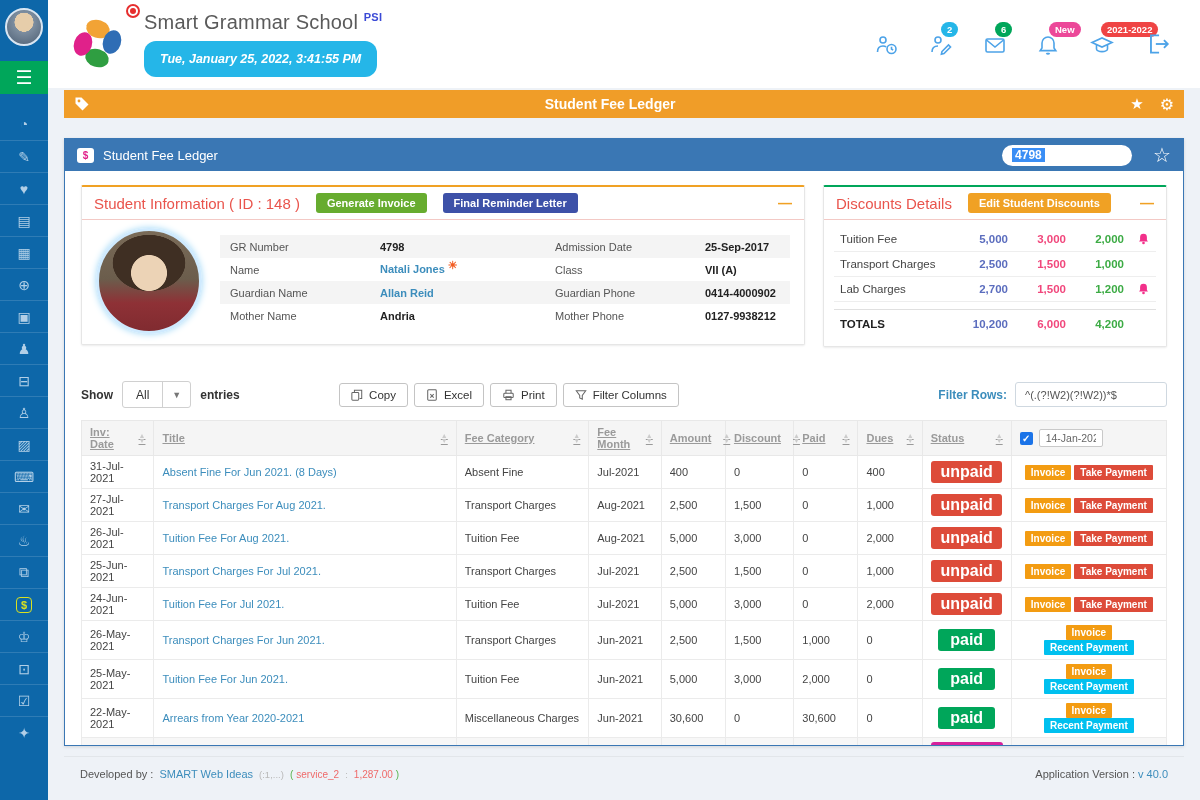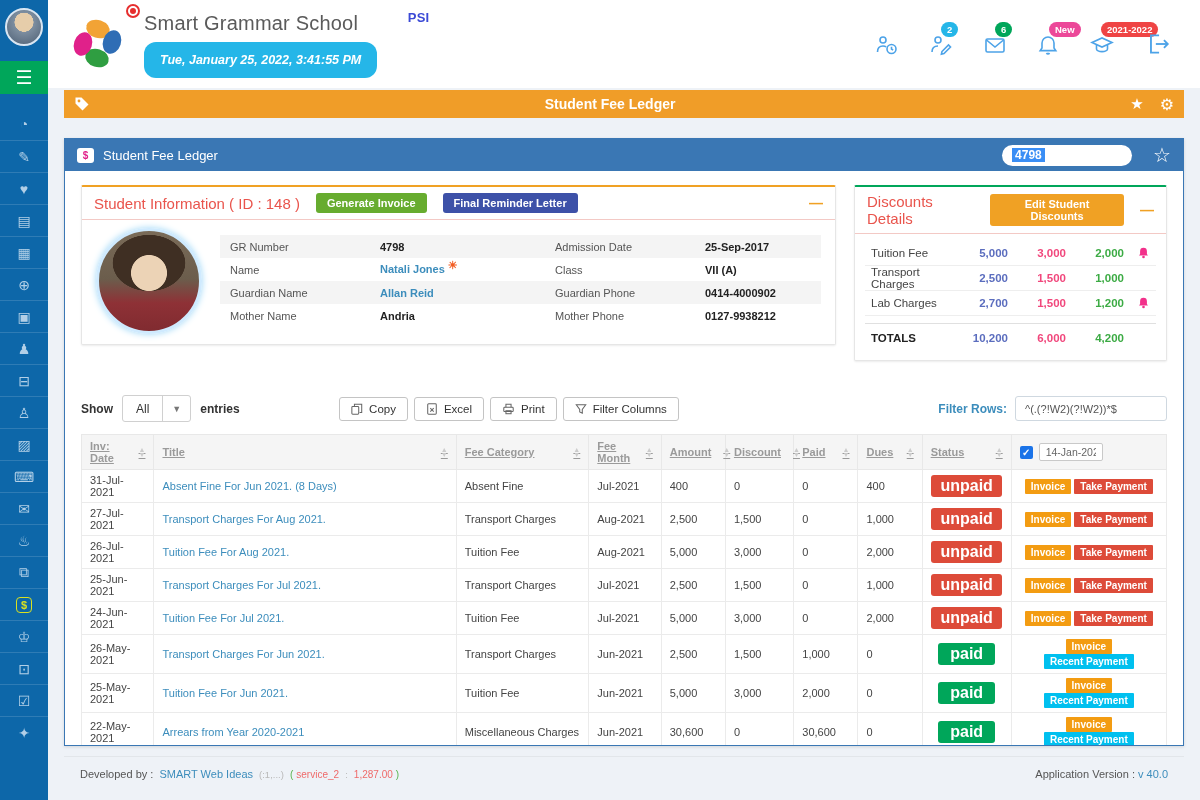--- a/index.html
+++ b/index.html
@@ -23,21 +23,21 @@
   .side-item.active .glyph { color:#d9e021; border:1px solid #d9e021; border-radius:4px; padding:0 4px; font-weight:bold; font-size:11px; line-height:14px; opacity:1; }
 
   
   .main { flex:1; display:flex; flex-direction:column; min-width:0; }
 
   .topbar { height:88px; background:#fff; display:flex; align-items:center; padding:0 22px; }
   .logo-area { position:relative; margin-right:14px; width:60px; height:56px; }
   .red-target { position:absolute; top:-12px; right:-10px; width:14px; height:14px; border:2px solid #e62e2e; border-radius:50%; display:flex; align-items:center; justify-content:center; }
   .red-target i { width:6px; height:6px; background:#e62e2e; border-radius:50%; }
   .brand-name { font-size:20px; color:#5a5a5a; letter-spacing:.2px; }
-  .brand-name sup { color:#3b4ad6; font-size:13px; font-weight:bold;margin-left:44px; }
+  .brand-name sup { color:#3b4ad6; font-size:11px; font-weight:bold; }
   .date-pill { background:#25b6e8; color:#fff; font-weight:bold; font-style:italic; font-size:12.5px; padding:11px 16px; border-radius:12px; width:max-content; margin-top:7px; }
 
   .top-icons { margin-left:auto; display:flex; align-items:flex-end; gap:28px; padding-right:6px; }
   .tool { position:relative; cursor:pointer; }
   .tool svg { display:block; }
   .badge { position:absolute; top:-11px; left:13px; color:#fff; font-size:9.5px; font-weight:bold; padding:2px 6px; border-radius:9px; white-space:nowrap; }
   .badge.blue { background:#25b6e8; } .badge.green { background:#00a65a; }
   .badge.orange { background:#ec4899; } .badge.cyan { background:#ef4444; }
 
   .orange-bar { height:28px; background:#f09d28; margin:2px 16px 0; display:flex; align-items:center; padding:0 10px; color:#fff; }
@@ -52,21 +52,21 @@
   .ch-title { color:#fff; font-size:13px; }
   .ch-search { margin-left:auto; background:#fff; border-radius:11px; height:21px; width:130px; display:flex; align-items:center; padding:0 10px; font-size:12px; cursor:text; }
   .ch-search .sel { background:#3a8ef5; color:#fff; padding:0 3px; font-weight:bold; }
   .ch-star { color:#fff; font-size:20px; margin-left:12px; cursor:pointer; }
   .card-body { padding:14px 16px 10px; flex:1; display:flex; flex-direction:column; overflow:hidden; }
 
   
   .panels { display:flex; gap:18px; align-items:flex-start; }
   .panel { background:#fff; border:1px solid #e6e6e6; border-radius:2px; box-shadow:0 1px 2px rgba(0,0,0,.08); }
   .panel.student { flex:1; border-top:2px solid #f0a124; }
-  .panel.discounts { width:313px; border-top:2px solid #00a65a; }
+  .panel.discounts { width:344px; border-top:2px solid #00a65a; }
   .p-head { display:flex; align-items:center; gap:16px; padding:6px 12px; border-bottom:1px solid #f3c9c5; }
   .p-title { color:#e9544c; font-size:15px; }
   .btn { border:none; border-radius:3px; color:#fff; font-size:11px; font-weight:bold; padding:4px 11px; cursor:pointer; }
   .btn.green { background:#67ac2f; } .btn.indigo { background:#3d51a8; } .btn.orangeb { background:#f0a124; }
   .collapse-btn { margin-left:auto; color:#f0a124; font-weight:bold; font-size:14px; cursor:pointer; }
 
   .s-body { display:flex; padding:8px 14px 10px; gap:18px; align-items:center; }
   .photo { width:106px; height:106px; border-radius:50%; border:3px solid #cfeafe; box-shadow:0 0 7px #9fd8f7; flex-shrink:0;
     background:
       radial-gradient(circle at 50% 42%, #ecd3b6 0 23%, rgba(0,0,0,0) 24%),

